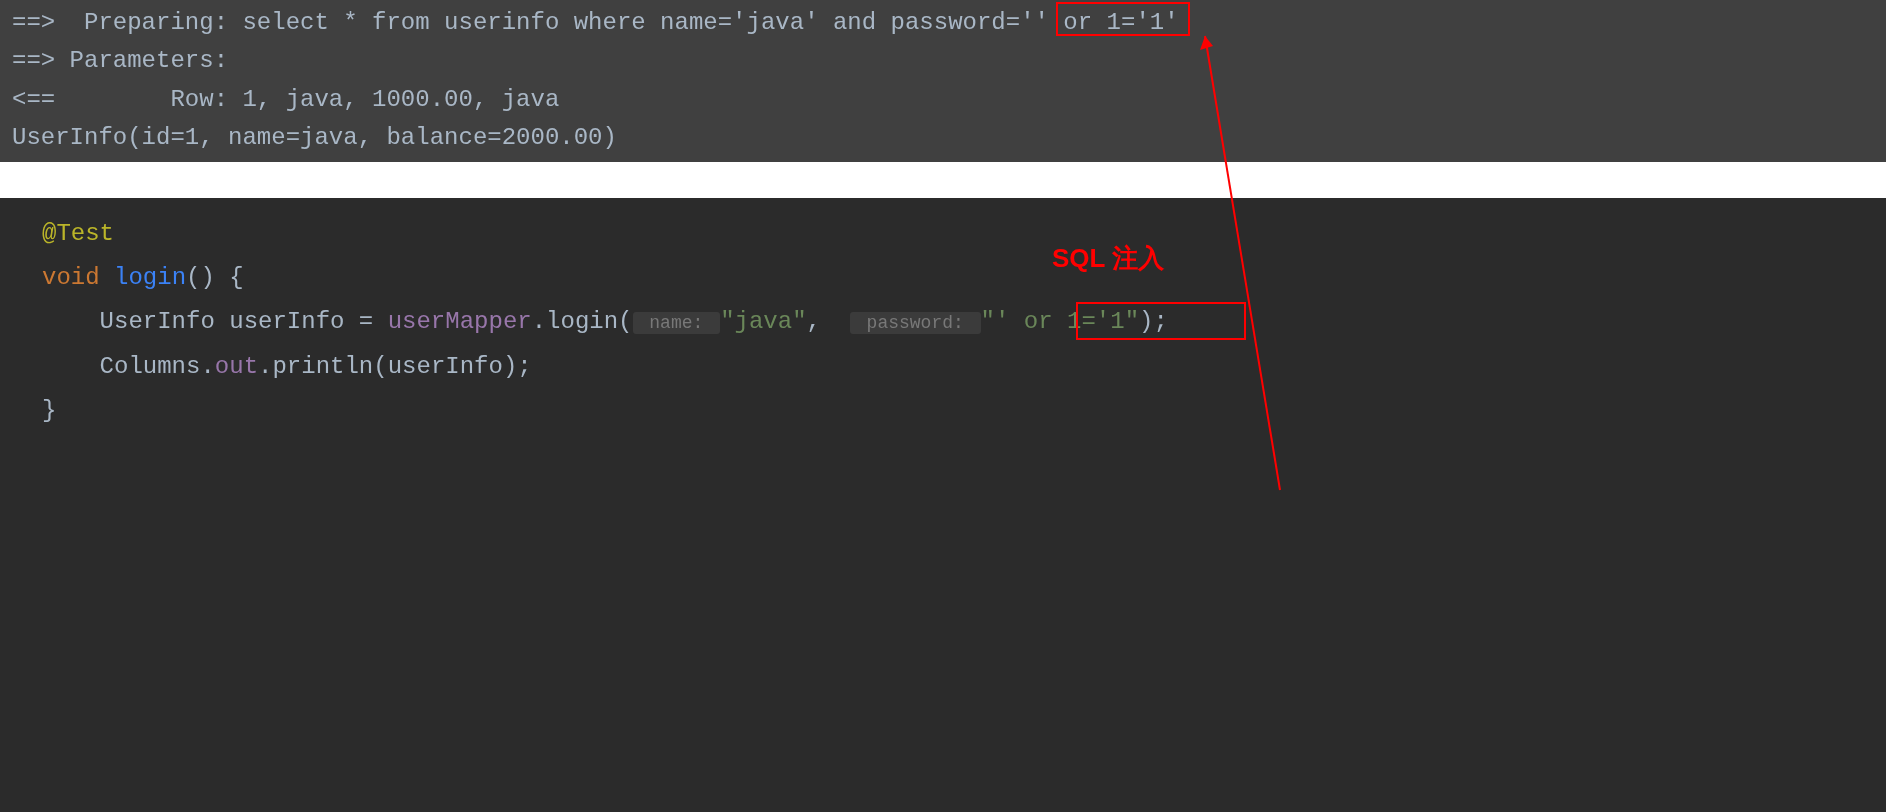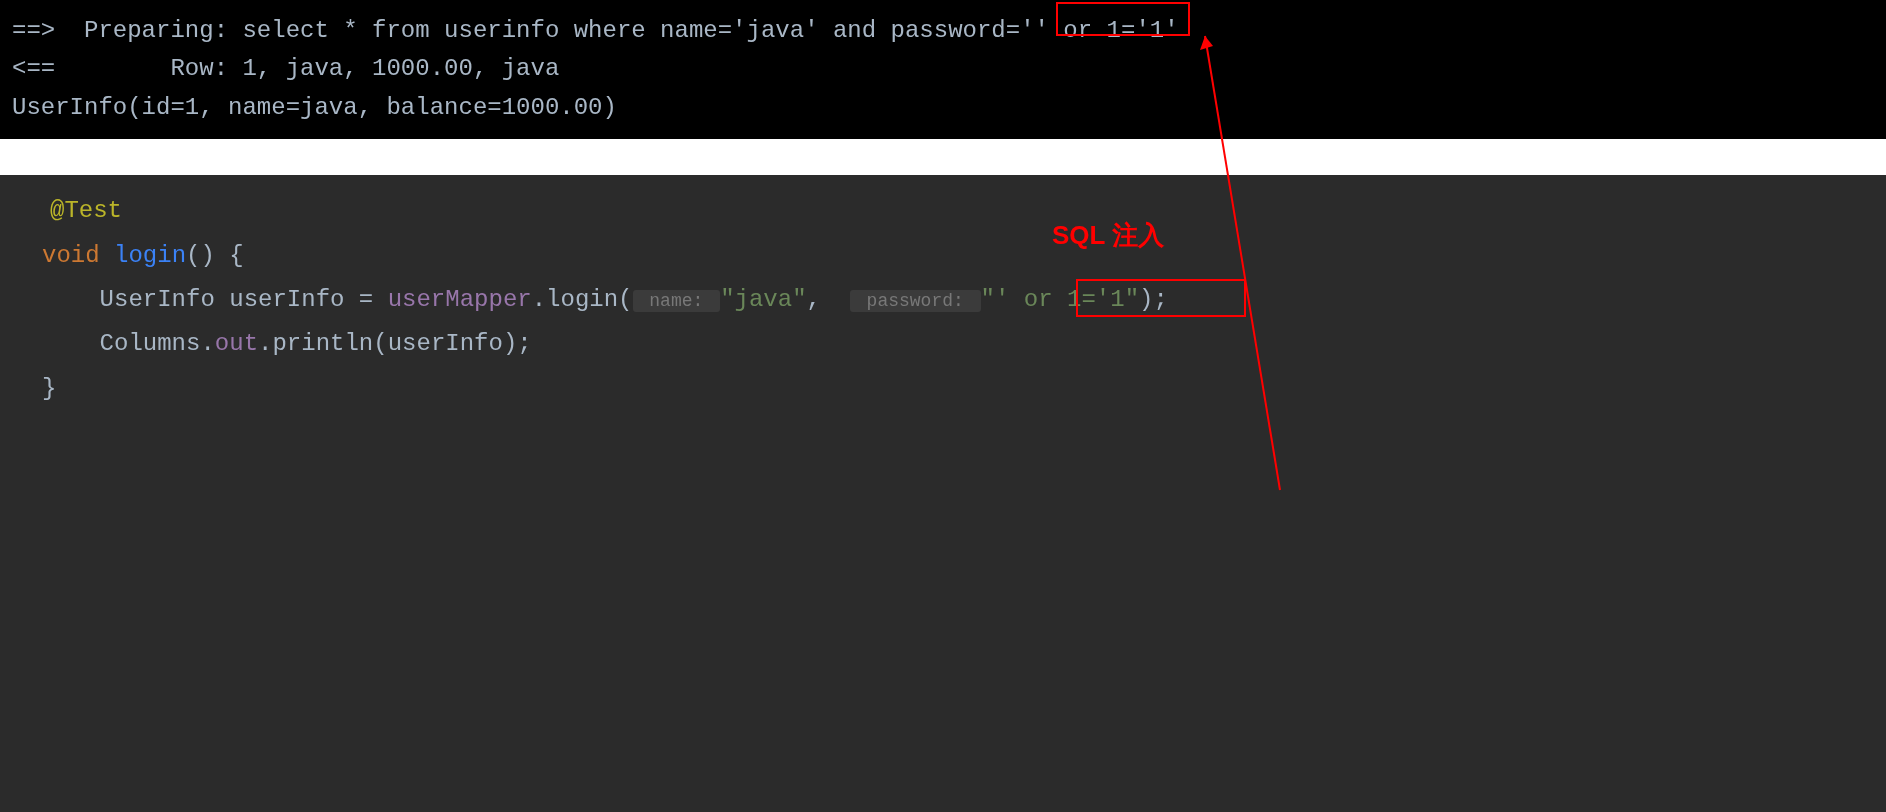--- a/index.html
+++ b/index.html
@@ -5,22 +5,22 @@
     * { margin: 0; padding: 0; box-sizing: border-box; }
     body {
       font-family: 'Menlo', 'Consolas', 'Courier New', monospace;
       font-size: 24px;
       line-height: 1.6;
       background: #2b2b2b;
       color: #a9b7c6;
       overflow: hidden;
     }
     .console-panel {
-      background: #000000;
-      padding: 12px 12px;
+      background: #404040;
+      padding: 4px 12px;
       position: relative;
     }
     .console-line {
       white-space: pre;
       color: #a9b7c6;
     }
     .divider {
       height: 36px;
       background: #ffffff;
     }
@@ -28,21 +28,20 @@
       background: #2b2b2b;
       padding: 14px 0 14px 42px;
       position: relative;
     }
     .code-line {
       white-space: pre;
       line-height: 1.85;
     }
     .annotation {
       color: #bbb529;
-      margin-left: 8px;
     }
     .keyword {
       color: #cc7832;
     }
     .func {
       color: #3b82f6;
     }
     .plain {
       color: #a9b7c6;
     }
@@ -79,22 +78,23 @@
     .arrow-svg {
       position: absolute;
       pointer-events: none;
     }
   </style>
 </head>
 <body>
 
 <div class="console-panel">
   <div class="console-line">==&gt;  Preparing: select * from userinfo where name='java' and password='' or 1='1'</div>
+  <div class="console-line">==&gt; Parameters:</div>
   <div class="console-line">&lt;==        Row: 1, java, 1000.00, java</div>
-  <div class="console-line">UserInfo(id=1, name=java, balance=1000.00)</div>
+  <div class="console-line">UserInfo(id=1, name=java, balance=2000.00)</div>
 
   <div class="red-box-1" style="top:2px; left:1056px; width:134px; height:34px;"></div>
 </div>
 
 <div class="divider"></div>
 
 <div class="code-panel">
   <div class="code-line"><span class="annotation">@Test</span></div>
   <div class="code-line"><span class="keyword">void</span><span class="plain"> </span><span class="func">login</span><span class="plain">() {</span></div>
   <div class="code-line"><span class="plain">    </span><span class="plain">UserInfo userInfo = </span><span style="color:#9876aa">userMapper</span><span class="plain">.login(</span><span class="param-hint"> name: </span><span class="string">"java"</span><span class="plain">,  </span><span class="param-hint"> password: </span><span class="string">"' or 1='1"</span><span class="plain">);</span></div>

